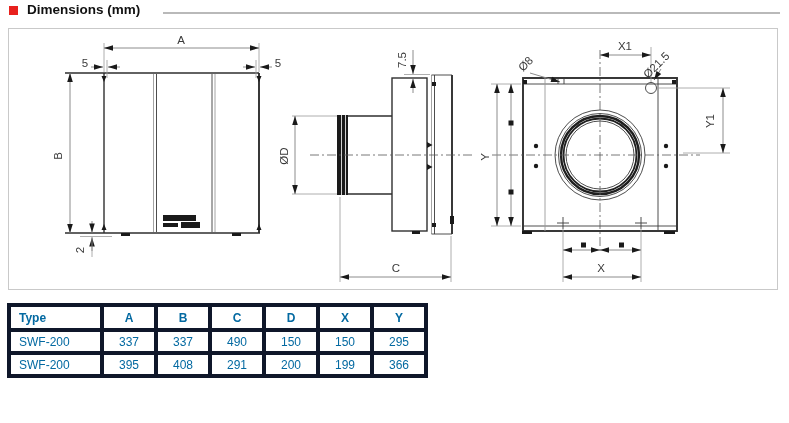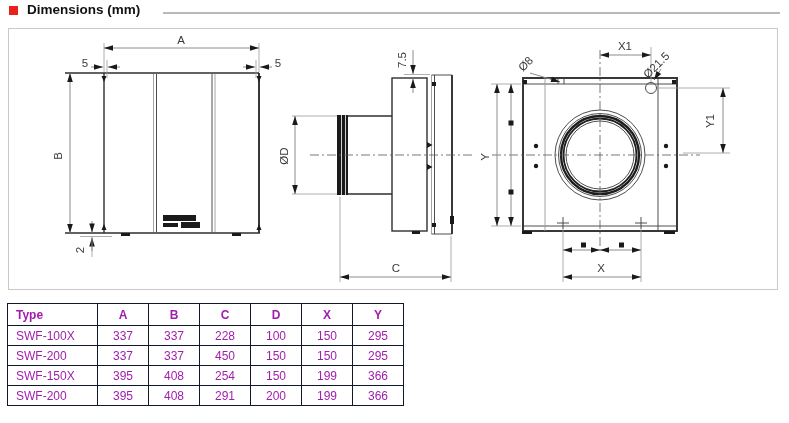--- a/index.html
+++ b/index.html
@@ -17,21 +17,21 @@
   .dim{stroke:#8c8c8c;stroke-width:1;fill:none;}
   .ext{stroke:#9a9a9a;stroke-width:0.8;fill:none;}
   .edge{stroke:#2f2f2f;stroke-width:1.4;fill:none;}
   .edge2{stroke:#2f2f2f;stroke-width:1.9;fill:none;}
   .thin{stroke:#3a3a3a;stroke-width:0.9;fill:none;}
   .gthin{stroke:#9a9a9a;stroke-width:0.9;fill:none;}
   .cl{stroke:#555;stroke-width:0.8;fill:none;stroke-dasharray:9 3 2 3;}
   .blk{fill:#1a1a1a;}
   
   #dims-table{position:absolute;left:7px;top:303px;border-collapse:collapse;table-layout:fixed;}
-  #dims-table td,#dims-table th{border:1px solid #0f172a;font-size:12px;color:#a21caf;
+  #dims-table td,#dims-table th{border:4px solid #0f172a;font-size:12px;color:#0369a1;
         height:19px;padding:0;text-align:center;background:#fff;}
   #dims-table th{font-weight:bold;height:21px;}
   #dims-table .c-type{width:81px;text-align:left;padding-left:8px;}
   #dims-table .c-num{width:50px;}
 </style>
 </head>
 <body>
 
 <div id="page">
 
@@ -189,45 +189,27 @@
         <th class="c-num">A</th>
         <th class="c-num">B</th>
         <th class="c-num">C</th>
         <th class="c-num">D</th>
         <th class="c-num">X</th>
         <th class="c-num">Y</th>
       </tr>
     </thead>
     <tbody>
       <tr>
-        <td class="c-type">SWF-100X</td>
-        <td class="c-num">337</td>
-        <td class="c-num">337</td>
-        <td class="c-num">228</td>
-        <td class="c-num">100</td>
-        <td class="c-num">150</td>
-        <td class="c-num">295</td>
-      </tr>
-      <tr>
         <td class="c-type">SWF-200</td>
         <td class="c-num">337</td>
         <td class="c-num">337</td>
-        <td class="c-num">450</td>
+        <td class="c-num">490</td>
         <td class="c-num">150</td>
         <td class="c-num">150</td>
         <td class="c-num">295</td>
-      </tr>
-      <tr>
-        <td class="c-type">SWF-150X</td>
-        <td class="c-num">395</td>
-        <td class="c-num">408</td>
-        <td class="c-num">254</td>
-        <td class="c-num">150</td>
-        <td class="c-num">199</td>
-        <td class="c-num">366</td>
       </tr>
       <tr>
         <td class="c-type">SWF-200</td>
         <td class="c-num">395</td>
         <td class="c-num">408</td>
         <td class="c-num">291</td>
         <td class="c-num">200</td>
         <td class="c-num">199</td>
         <td class="c-num">366</td>
       </tr>

